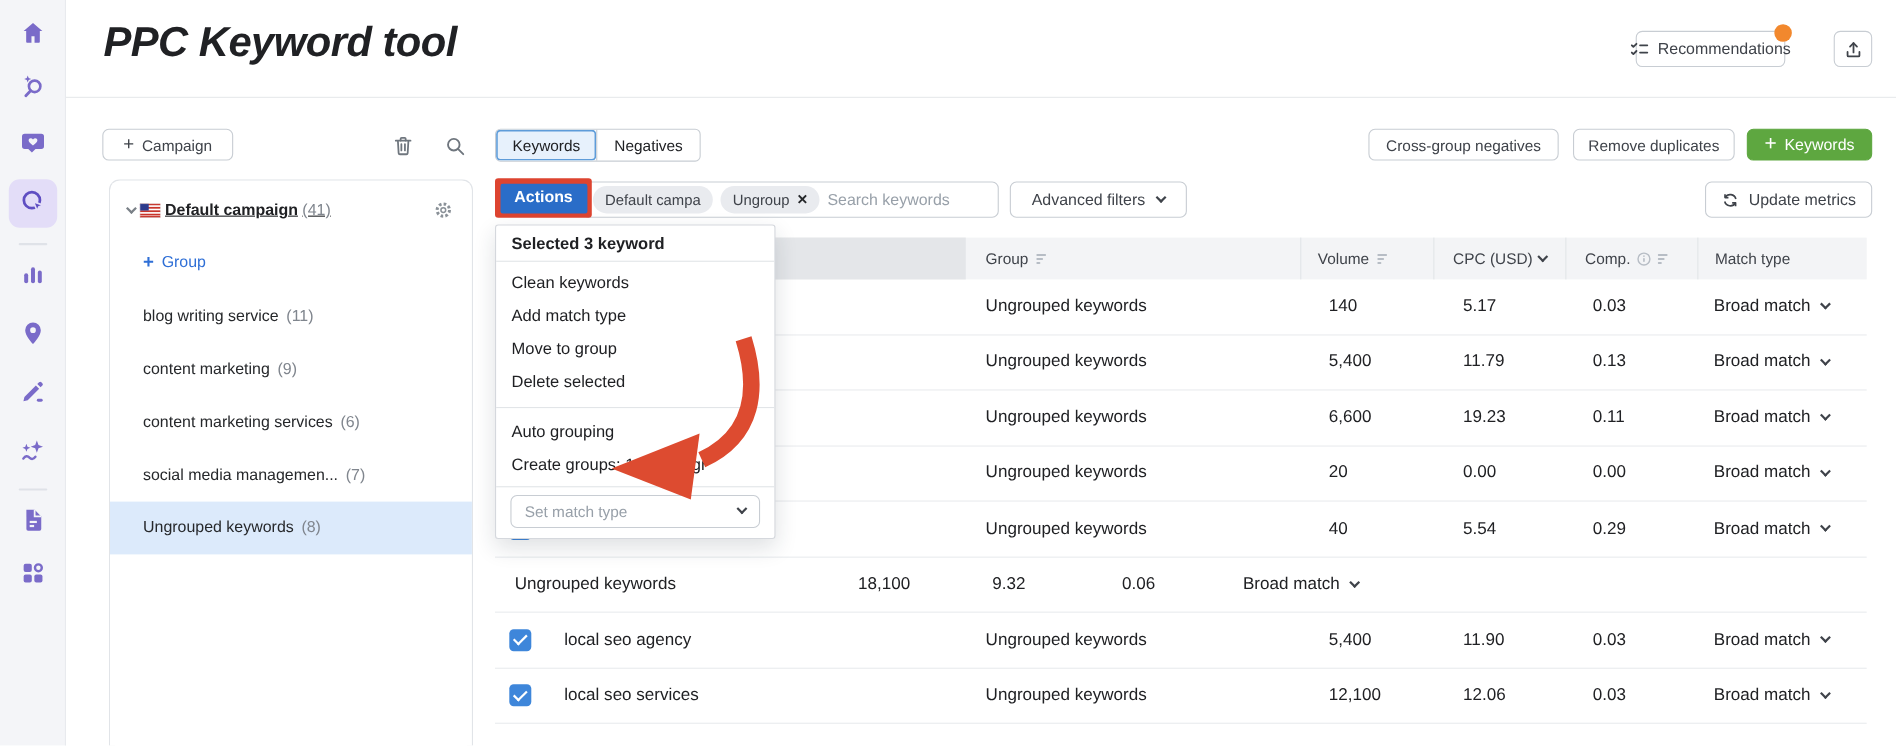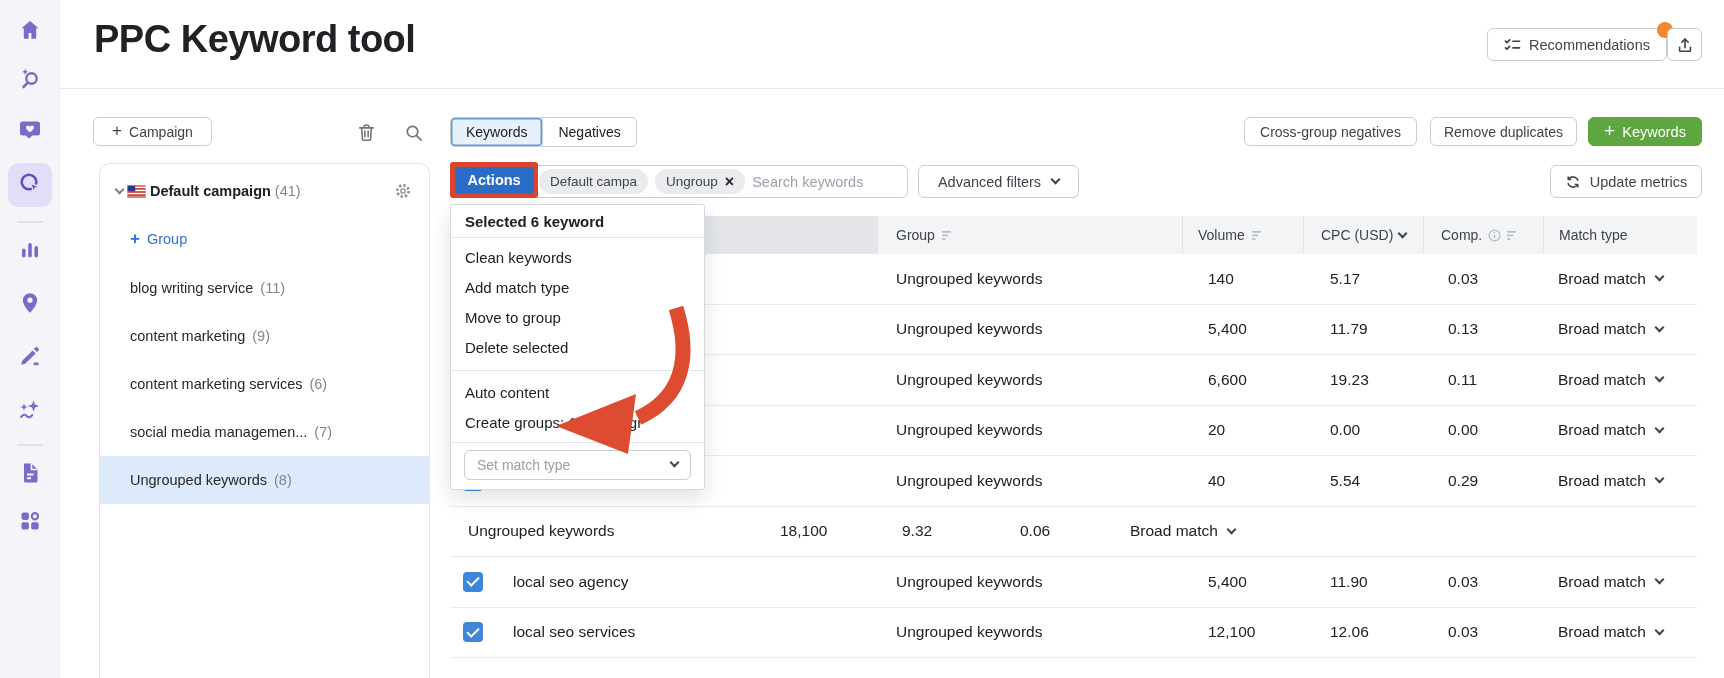--- a/index.html
+++ b/index.html
@@ -9,24 +9,24 @@
 
   
   .sidebar{ position:absolute; left:0; top:0; width:60px; height:678px; background:#F4F5F8; border-right:1px solid #E8EAEE; }
   .side-item{ position:absolute; left:8px; width:44px; height:44px; display:flex; align-items:center; justify-content:center;
               border-radius:10px; color:#7A6BC9; cursor:pointer; }
   .side-item.active{ background:#E3DDF8; color:#5F4EC2; }
   .side-item svg{ width:24px; height:24px; }
   .side-div{ position:absolute; left:17px; width:26px; height:2px; background:#DFE2E8; border-radius:1px; }
 
   
-  .page-title{ position:absolute; left:94px; top:18px; font-size:38px; font-weight:700; letter-spacing:-0.5px; color:#202124; }
+  .page-title{ position:absolute; left:94px; top:18px; font-size:38px; font-weight:700; letter-spacing:-0.5px; color:#202124;font-style:italic; }
   .btn{ display:flex; align-items:center; justify-content:center; gap:8px; background:#fff; border:1px solid #C8CDD3;
         border-radius:6px; color:#3F434A; font-size:14.5px; cursor:pointer; white-space:nowrap; }
-  .btn-reco{ position:absolute; left:1487px; top:28px; width:180px; height:33px; }
+  .btn-reco{ position:absolute; left:1487px; top:28px; width:136px; height:33px; }
   .reco-dot{ position:absolute; right:-7px; top:-7px; width:16px; height:16px; border-radius:50%; background:#F2882D; }
   .btn-export{ position:absolute; left:1667px; top:28px; width:35px; height:33px; }
   .hdr-divider{ position:absolute; left:60px; right:0; top:88px; height:1px; background:#E7E9EC; }
 
   
   .btn-campaign{ position:absolute; left:93px; top:117px; width:119px; height:29px; font-size:14px; gap:7px; }
   .plus-dark{ font-size:17px; line-height:1; margin-top:-2px; color:#3F434A; }
   .icon-btn{ position:absolute; width:26px; height:26px; display:flex; align-items:center; justify-content:center; cursor:pointer; background:none; border:none; }
   .ib-trash{ left:353px; top:119px; }
   .ib-search{ left:400px; top:119px; }
@@ -55,21 +55,21 @@
 
   
   .chv{ display:inline-block; width:8px; height:8px; border-right:2px solid #3F434A; border-bottom:2px solid #3F434A;
         transform:rotate(45deg); margin-top:-4px; }
   .chv.sm{ width:7px; height:7px; }
   .chv.gray{ border-color:#7A8087; }
 
   
   .panel{ position:absolute; left:99px; top:163px; width:331px; bottom:0; background:#fff;
           border:1px solid #E1E4E8; border-bottom:none; border-radius:10px 10px 0 0; }
-  .panel-head{ position:absolute; left:0; right:0; top:12px; height:30px; display:flex; align-items:center; padding:0 16px; gap:4px; }
+  .panel-head{ position:absolute; left:0; right:0; top:12px; height:30px; display:flex; align-items:center; padding:0 16px; gap:4px;text-decoration:underline; }
   .panel-name{ font-size:14.5px; font-weight:700; color:#202124; }
   .panel-count{ font-size:14.5px; color:#80868E; }
   .panel-gear{ margin-left:auto; cursor:pointer; display:flex; }
   .add-group{ position:absolute; left:30px; top:64px; height:22px; display:flex; align-items:center; gap:7px;
               color:#2F6FD6; font-size:14.5px; cursor:pointer; }
   .plus-blue{ font-size:17px; font-weight:700; line-height:1; margin-top:-2px; }
   .tree{ position:absolute; left:0; right:0; top:100px; }
   .tree-item{ height:48px; display:flex; align-items:center; padding:0 16px 0 30px; font-size:14.5px; color:#26282B; gap:7px; cursor:pointer; }
   .tree-item.selected{ background:#DCEAFB; }
   .tree-count{ color:#80868E; }
@@ -500,29 +500,29 @@
         <div class="cell-comp">0.03</div>
         <div class="cell-match">
             <span>Broad match</span>
             <span class="chv sm"></span>
           </div>
       </div>
     </div>
   </section>
 
   <div class="menu">
-    <div class="menu-head">Selected 6 keyword</div>
+    <div class="menu-head">Selected 3 keyword</div>
     <div class="menu-g1">
       <div class="menu-item">Clean keywords</div>
       <div class="menu-item">Add match type</div>
       <div class="menu-item">Move to group</div>
       <div class="menu-item">Delete selected</div>
     </div>
     <div class="menu-g2">
-      <div class="menu-item">Auto content</div>
+      <div class="menu-item">Auto grouping</div>
       <div class="menu-item">Create groups: 1 kw = 1 gr</div>
     </div>
     <div class="menu-select">
       <span>Set match type</span>
       <span class="chv sm" style="margin-top:-5px"></span>
     </div>
   </div>
 
   <svg class="red-arrow" viewBox="0 0 160 165">
     <path d="M 136 10 C 150 55, 146 98, 98 120" fill="none" stroke="#DD4B30" stroke-width="15"></path>

